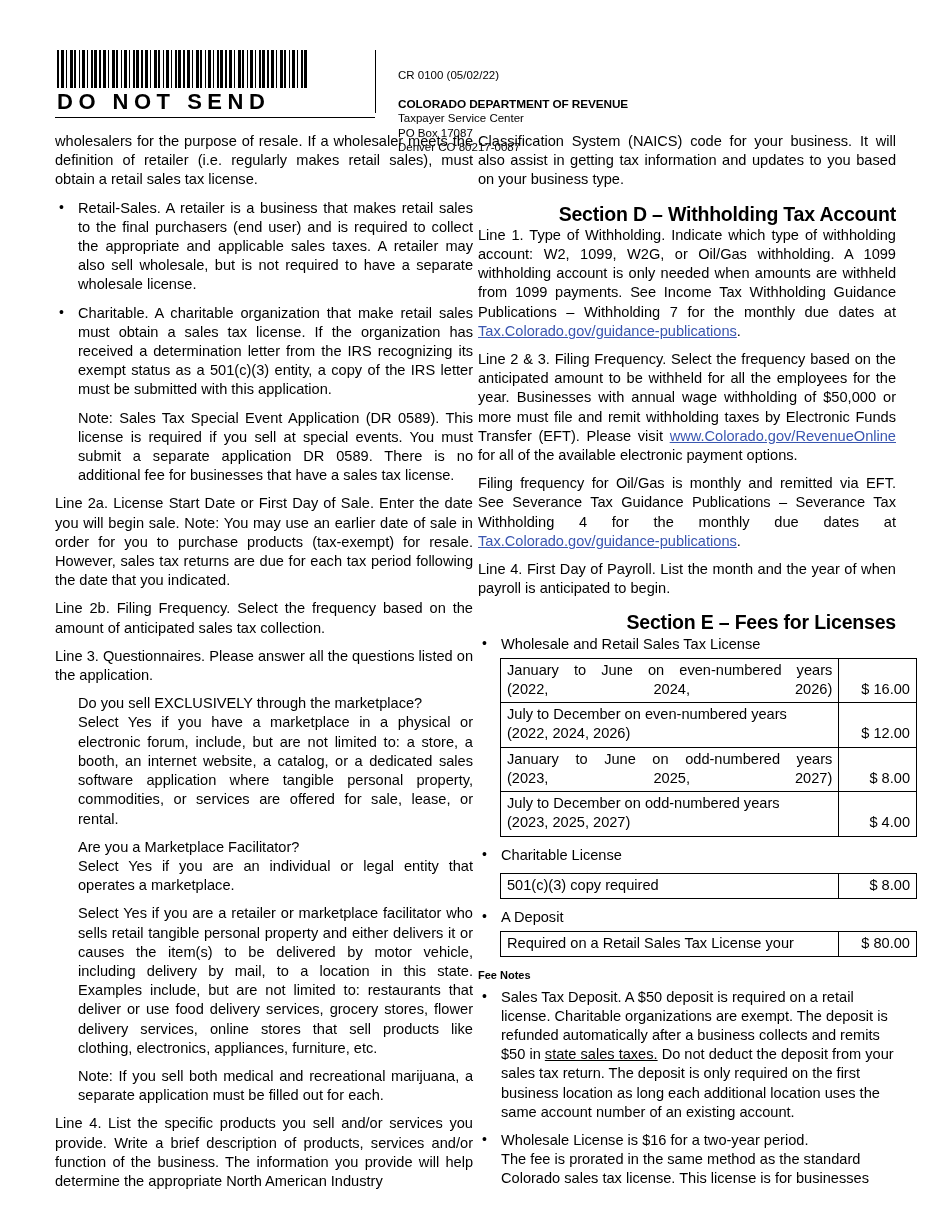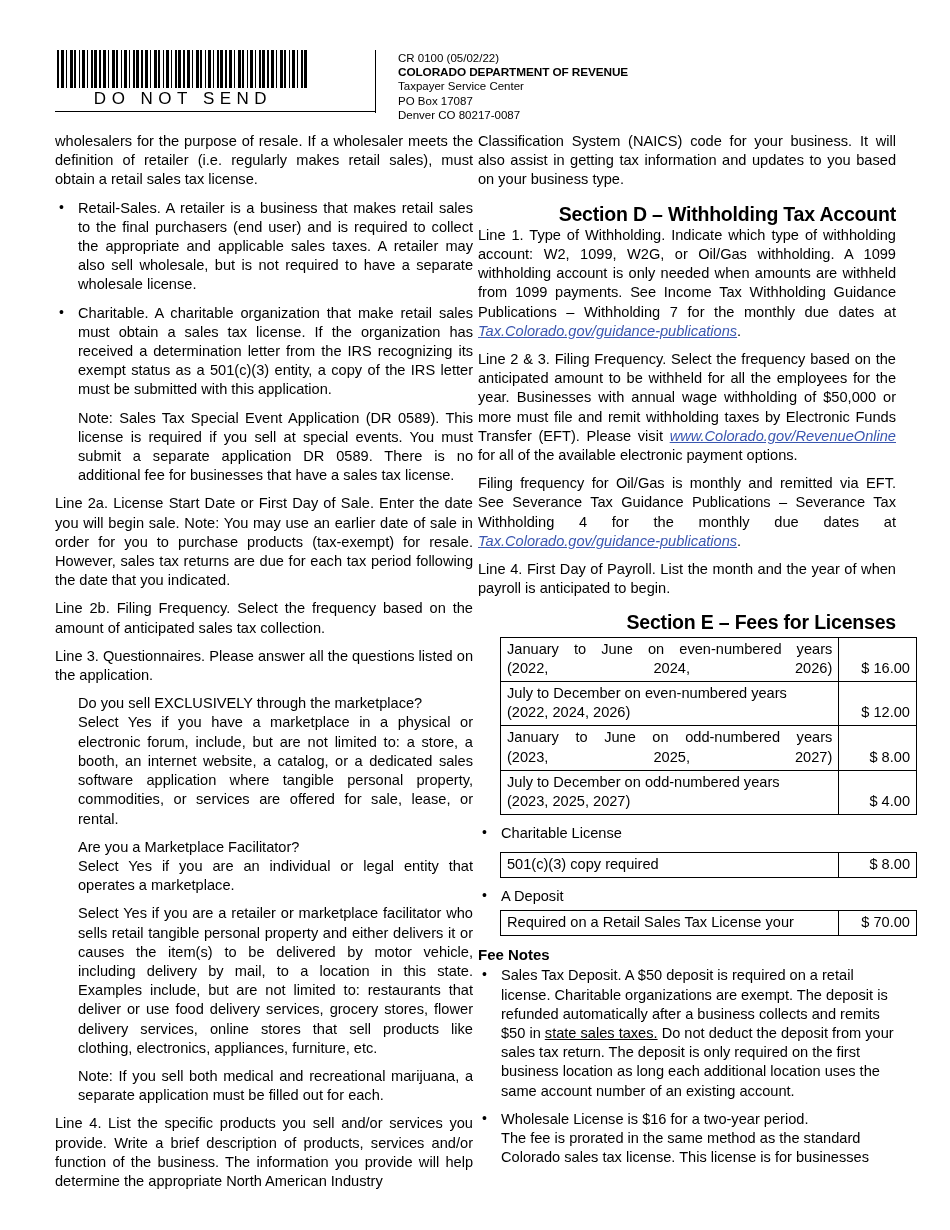--- a/index.html
+++ b/index.html
@@ -47,49 +47,48 @@
       #000 17px, #000 19px, #fff 19px, #fff 22px,
       #000 22px, #000 23px, #fff 23px, #fff 25px,
       #000 25px, #000 28px, #fff 28px, #fff 30px,
       #000 30px, #000 31px, #fff 31px, #fff 34px,
       #000 34px, #000 36px, #fff 36px, #fff 37px,
       #000 37px, #000 40px, #fff 40px, #fff 42px
     );
   }
   .donotsend {
     font-family: "Liberation Sans", sans-serif;
-    font-weight: normal;
-    font-size: 17px;
+    font-weight: bold;
+    font-size: 22px;
     letter-spacing: 5.5px;
-    text-align: center;
     width: 252px;
     margin-left: 2px;
     padding-top: 1px;
     padding-bottom: 2px;
   }
   .hrule {
     border-bottom: 1.3px solid #000;
     width: 320px;
   }
   .vrule {
     position: absolute;
     left: 320px;
     top: 0;
     width: 0;
     height: 63px;
     border-left: 1.3px solid #000;
   }
   .agency {
     position: absolute;
     left: 343px;
-    top: 1px;
+    top: 18px;
     font-size: 11.5px;
     line-height: 14.2px;
   }
-  .agency .b { font-weight: bold; font-size: 11.8px; letter-spacing: -0.1px; }
+  .agency .b { font-weight: bold; font-size: 11.8px; letter-spacing: -0.1px; margin-top: 15px; }
 
   
   .col {
     position: absolute;
     top: 132px;
     width: 418px;
     font-size: 14.6px;
     line-height: 19.2px;
   }
   .col-left  { left: 55px; }
@@ -117,21 +116,20 @@
   .sechead {
     font-weight: bold;
     font-size: 19.5px;
     margin: 15px 0 2px 0;
     letter-spacing: -0.2px;
     text-align: right;
   }
 
   a.link, .link {
     color: #3a56b0;
-    font-style: italic;
     text-decoration: underline;
   }
   .uline { text-decoration: underline; }
 
   
   table.fee {
     border-collapse: collapse;
     width: 417px;
     margin: 4px 0 9px 22px;
     font-size: 14.6px;
@@ -140,21 +138,21 @@
   table.fee td {
     border: 1.2px solid #000;
     padding: 2px 6px 3px 6px;
     vertical-align: bottom;
   }
   table.fee td.desc { text-align: justify; text-align-last: justify; width: 318px; }
   table.fee td.desc.nojust { text-align: left; text-align-last: left; }
   table.fee td.amt  { text-align: right; white-space: nowrap; width: 63px; vertical-align: bottom; }
   table.fee td.one  { vertical-align: middle; }
 
-  .feenotes-head { font-weight: bold; font-size: 15px; margin: 6px 0 2px 0; }
+  .feenotes-head { font-weight: bold; font-size: 11px; margin: 6px 0 2px 0; }
 </style>
 </head>
 <body>
 
 <div class="page">
 
   <div class="header">
 
     <div class="barcode-block">
       <div class="barcode"></div>
@@ -238,20 +236,23 @@
     <p class="just">
       <span>Filing frequency for Oil/Gas is monthly and remitted via EFT. See Severance Tax Guidance Publications – Severance Tax Withholding 4 for the monthly due dates at </span><a class="link" href="#">Tax.Colorado.gov/guidance-publications</a><span>.</span>
     </p>
 
     <p class="just">
       <b>Line 4. First Day of Payroll.</b><span> List the month and the year of when payroll is anticipated to begin.</span>
     </p>
 
     <div class="sechead">Section E – Fees for Licenses</div>
 
+    <div class="bullet" style="margin-bottom:0">
+      <b>Wholesale and Retail Sales Tax License</b>
+    </div>
 
     <table class="fee">
       <tbody>
         <tr>
           <td class="desc">
             <span>January to June on even-numbered years</span><br>
             <span style="display:inline-block;text-align:left;width:100%">(2022, 2024, 2026)</span>
           </td>
           <td class="amt">$ 16.00</td>
         </tr>
@@ -293,21 +294,21 @@
     </table>
 
     <div class="bullet" style="margin-bottom:0">
       <b>A Deposit</b>
     </div>
 
     <table class="fee">
       <tbody>
         <tr>
           <td class="desc nojust one"><span>Required on a </span><b>Retail Sales Tax License</b><span> your</span></td>
-          <td class="amt one">$ 70.00</td>
+          <td class="amt one">$ 80.00</td>
         </tr>
       </tbody>
     </table>
 
     <div class="feenotes-head">Fee Notes</div>
 
     <div class="bullet">
       <b>Sales Tax Deposit.</b><span> A $50 deposit is required on a retail license. Charitable organizations are exempt. The deposit is refunded automatically after a business collects and remits $50 in </span><span class="uline">state sales taxes.</span><span> Do not deduct the deposit from your sales tax return. The deposit is only required on the first business location as long each additional location uses the same account number of an existing account.</span>
     </div>
 

